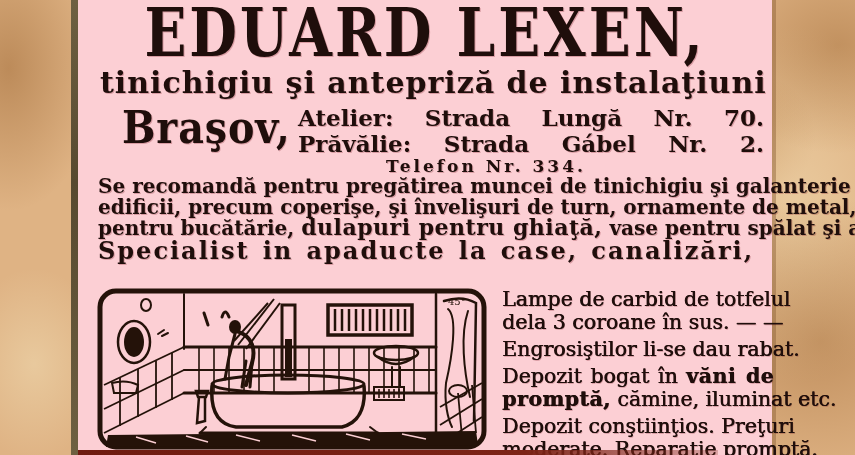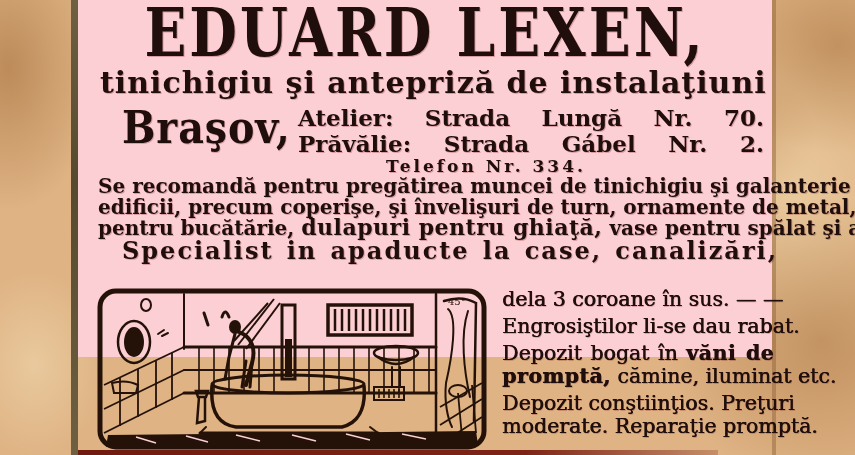--- a/index.html
+++ b/index.html
@@ -19,21 +19,21 @@
   }
   .edge-strip-left{
     position:absolute;left:71px;top:0;width:7px;height:455px;
     background:linear-gradient(180deg,#6e6041,#57492f 40%,#6e6041);
   }
   .edge-strip-right{
     position:absolute;left:772px;top:0;width:4px;height:455px;
     background:rgba(140,95,55,.45);
   }
   .ad{
-    position:absolute;left:78px;top:0;width:694px;height:357px;
+    position:absolute;left:78px;top:0;width:694px;height:455px;
     background:#fccfd4;
     color:#1f0e0b;
   }
   .ad .txt{ text-shadow:1px 1px 0 rgba(125,25,35,.28); }
   .abs{position:absolute;}
   .title{
     left:0;right:0;top:-6px;text-align:center;
     font-weight:bold;font-size:55px;line-height:64px;letter-spacing:3px;
     transform:scale(1.0,1.22);transform-origin:center top;
     white-space:nowrap;
@@ -55,21 +55,21 @@
   .bodyline{
     left:20px;width:656px;
     font-weight:bold;font-size:20px;line-height:20.5px;
     text-align:justify;text-align-last:justify;white-space:nowrap;
   }
   .bl1{top:176px;} .bl2{top:196.5px;} .bl3{top:217px;}
   .bl3 .emph{font-size:22px;letter-spacing:.5px;}
   .spec{
     left:20px;width:656px;top:238px;
     font-weight:bold;font-size:24px;line-height:25px;letter-spacing:2px;
-    text-align:justify;text-align-last:justify;white-space:nowrap;margin-left:24px;
+    text-align:justify;text-align-last:justify;white-space:nowrap;
   }
   .cond{
     left:20px;width:656px;top:263px;
     font-weight:bold;font-size:21px;line-height:22px;
     text-align:justify;text-align-last:justify;white-space:nowrap;
   }
   .illus{left:18px;top:287px;width:396px;height:166px;}
   .offers{
     left:424px;top:288px;width:272px;
     font-size:20.5px;line-height:23px;
@@ -228,20 +228,21 @@
             <line x1="90" y1="149" x2="112" y2="155"></line>
           <line x1="140" y1="148" x2="164" y2="154"></line>
             <line x1="196" y1="148" x2="220" y2="154"></line>
           <line x1="250" y1="147" x2="274" y2="153"></line>
             <line x1="306" y1="147" x2="330" y2="152"></line>
         </g>
       </svg>
     </div>
 
     <div class="abs offers">
+      <div class="line">Lampe de carbid de totfelul</div>
       <div class="line">dela 3 coroane în sus. — —</div>
       <div class="gap"></div>
       <div class="line">Engrosiştilor li-se dau rabat.</div>
       <div class="gap"></div>
       <div class="line"><span>Depozit bogat în </span><span class="b">văni de</span></div>
       <div class="line"><span class="b">promptă,</span><span> cămine, iluminat etc.</span></div>
       <div class="gap"></div>
       <div class="line">Depozit conştiinţios. Preţuri</div>
       <div class="line">moderate. Reparaţie promptă.</div>
     </div>

